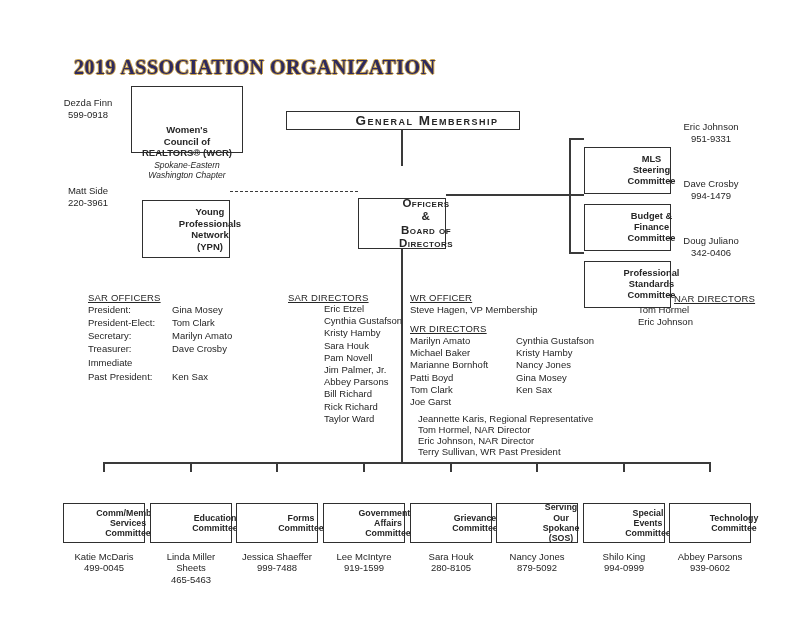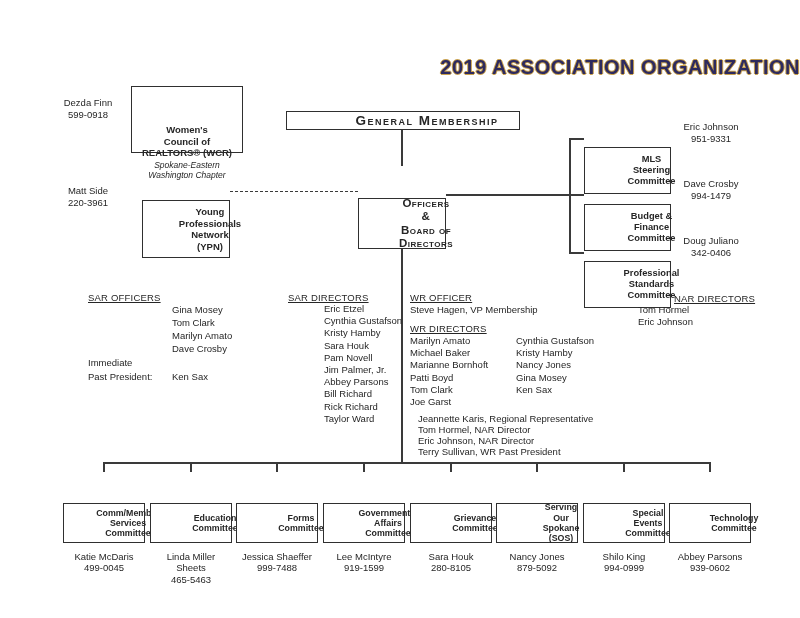--- a/index.html
+++ b/index.html
@@ -2,23 +2,24 @@
 <html><head>
 <meta charset="utf-8">
 <style>
   * { margin:0; padding:0; box-sizing:border-box; }
   html,body { background:#ffffff; }
   body { font-family:"Liberation Sans", sans-serif; color:#262626; }
   .canvas { position:relative; width:800px; height:618px; background:#ffffff; overflow:hidden; }
 
   .title {
     position:absolute; left:74px; top:56px; width:726px;
-    text-align:right; font-size:20px; font-weight:bold; letter-spacing:0.5px;
+    text-align:left; font-size:20px; font-weight:bold; letter-spacing:0.5px;
     color:#2d2a5e;
     text-shadow:-1px 0 0 #c9a250, 1px 0 0 #c9a250, 0 -1px 0 #c9a250, 0 1px 0 #c9a250;
+    font-family:Liberation Serif, serif;
   }
 
   .box { position:absolute; border:1.5px solid #2f2f2f; background:#ffffff; }
   .flexc { display:flex; align-items:center; justify-content:center; text-align:center;padding-left:48px; }
   .pre { white-space:pre-line;margin-top:32px; }
 
   .gm-box {
     left:286px; top:111px; width:234px; height:19px;
     font-variant:small-caps; font-weight:bold; font-size:13.5px; letter-spacing:1.5px;
   }
@@ -125,20 +126,26 @@
   </div>
   <div class="box flexc pre rc-box rc-box-2">Professional
 Standards
 Committee</div>
   <div class="rc-contact rc-contact-2">
     <div>Doug Juliano</div>
     <div>342-0406</div>
   </div>
 
   <div class="heading" style="left:88px; top:292px;">SAR OFFICERS</div>
+  <div class="name-list roles13" style="left:88px; top:303px;">
+      <div>President:</div>
+      <div>President-Elect:</div>
+      <div>Secretary:</div>
+      <div>Treasurer:</div>
+    </div>
   <div class="name-list roles13" style="left:172px; top:303px;">
       <div>Gina Mosey</div>
       <div>Tom Clark</div>
       <div>Marilyn Amato</div>
       <div>Dave Crosby</div>
     </div>
   <div class="txt" style="left:88px; top:357px;">Immediate</div>
   <div class="txt" style="left:88px; top:371px;">Past President:</div>
   <div class="txt" style="left:172px; top:371px;">Ken Sax</div>
 

